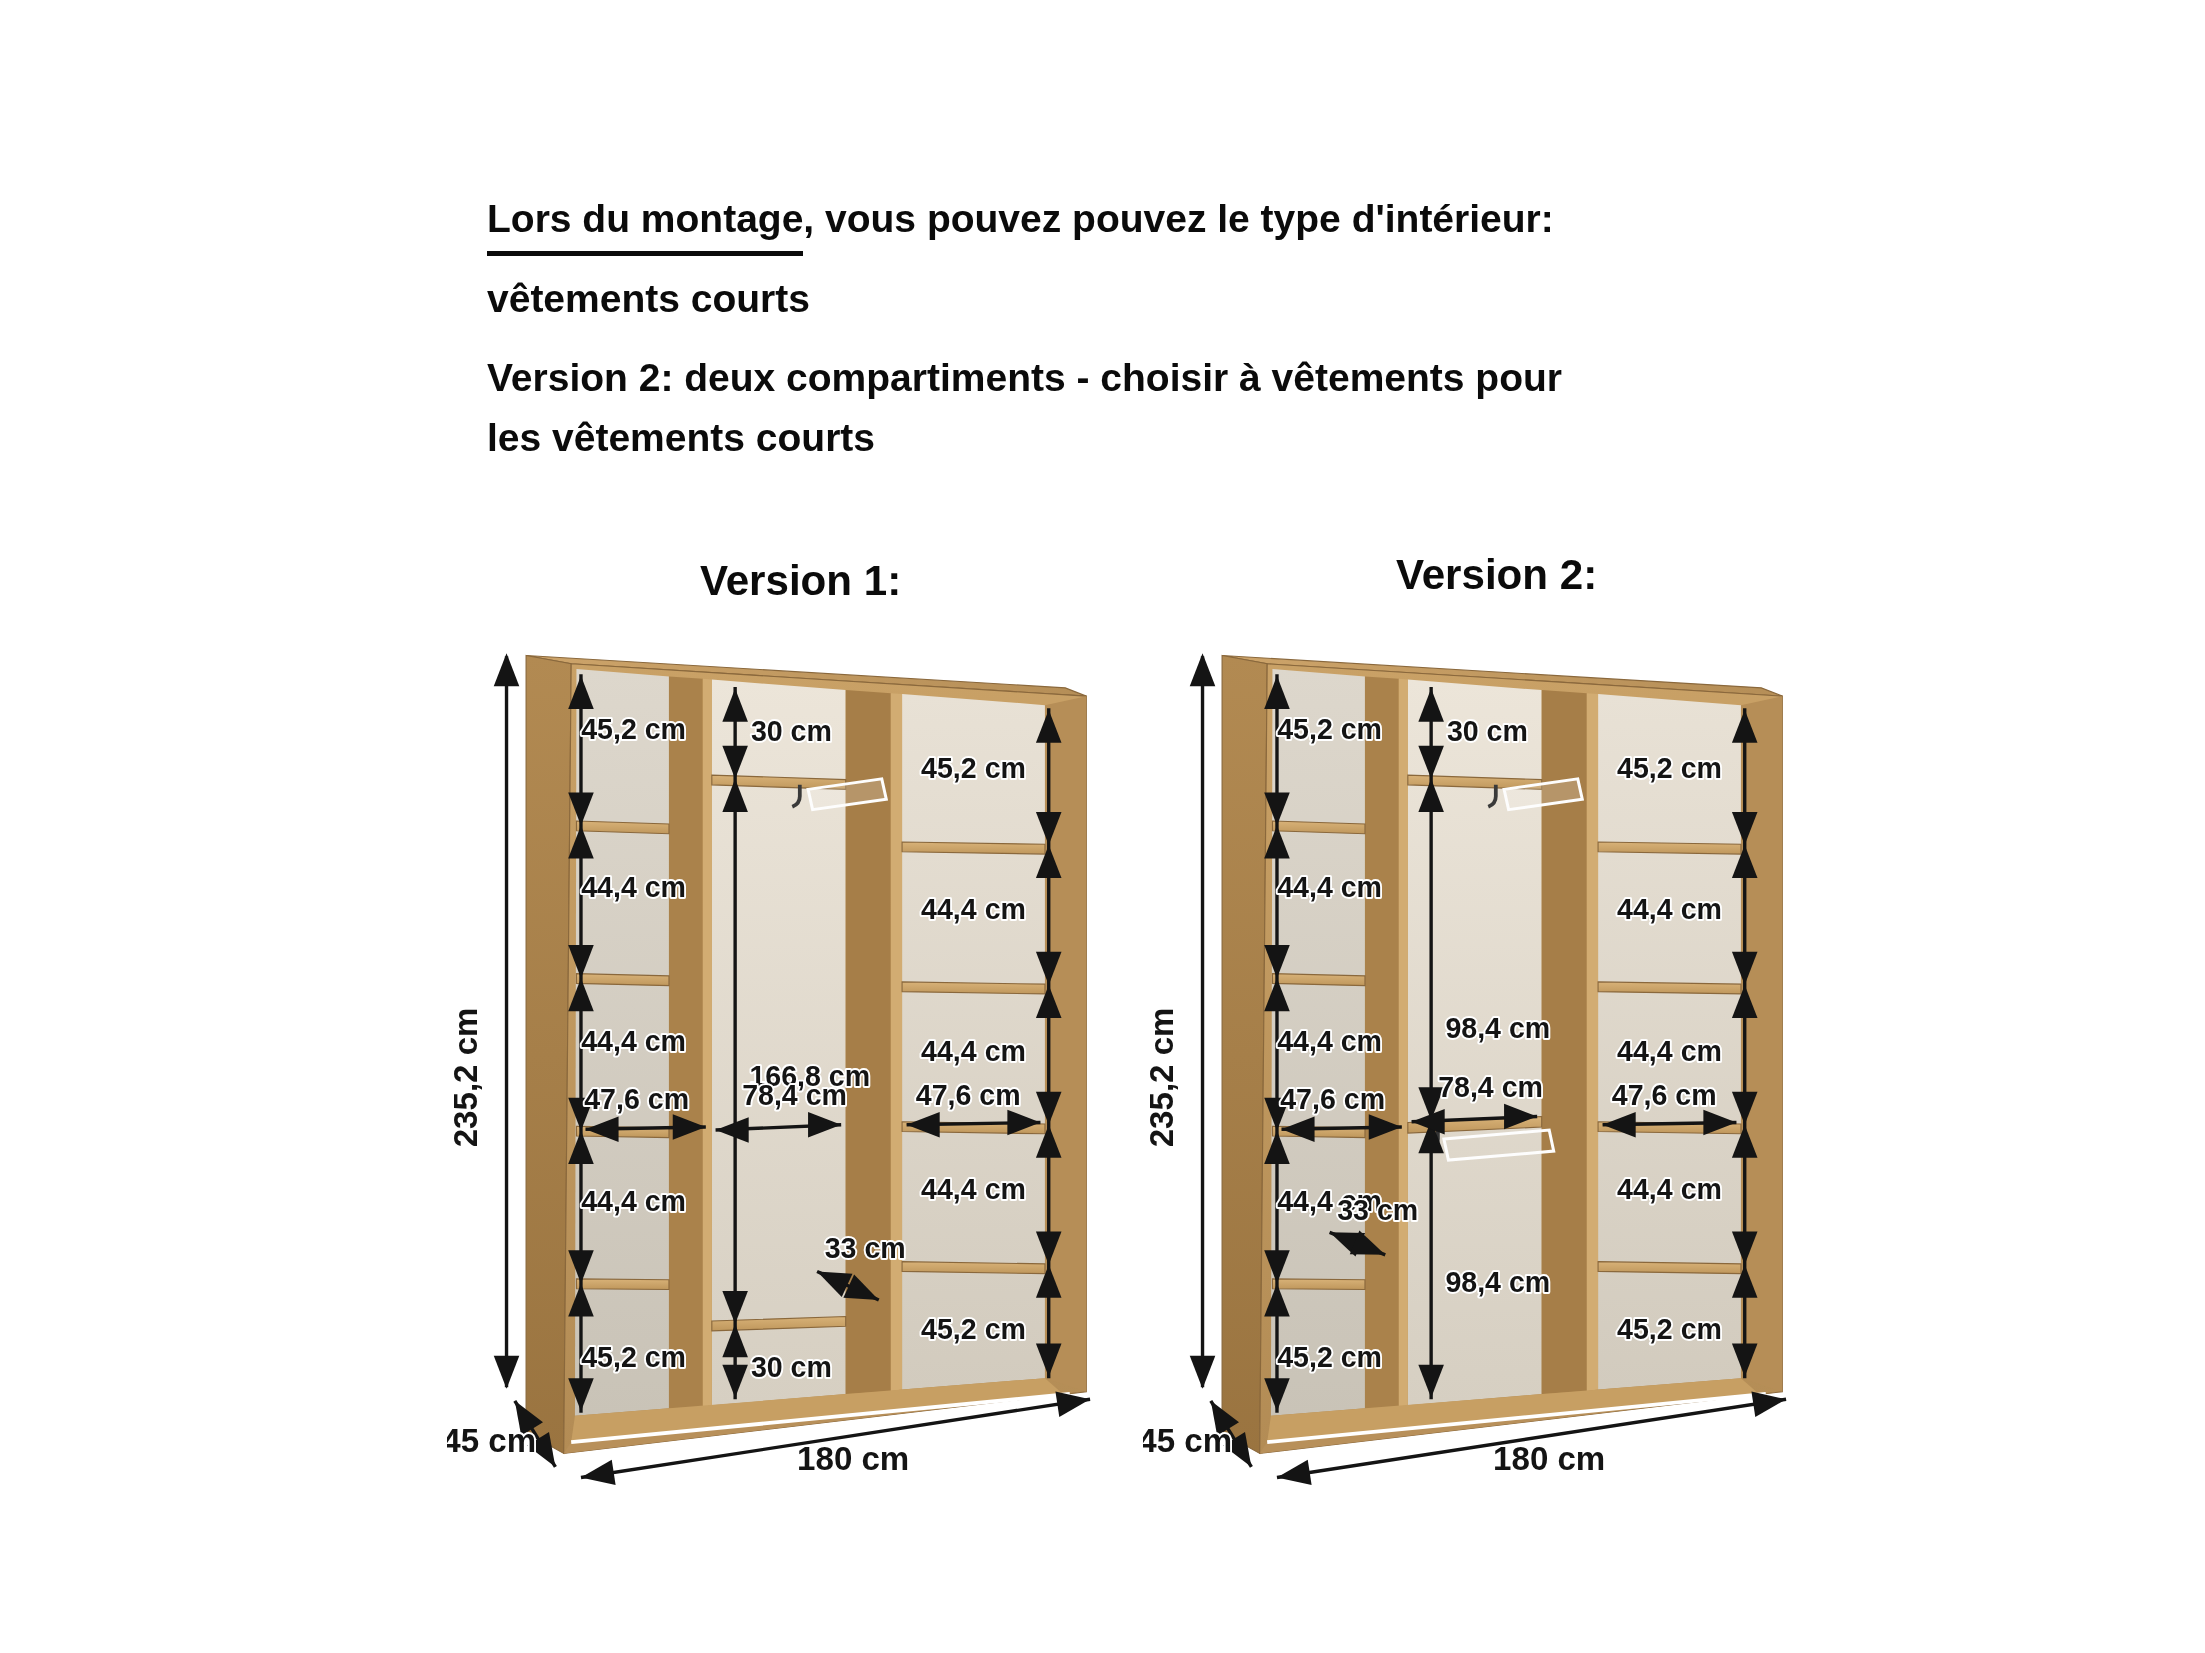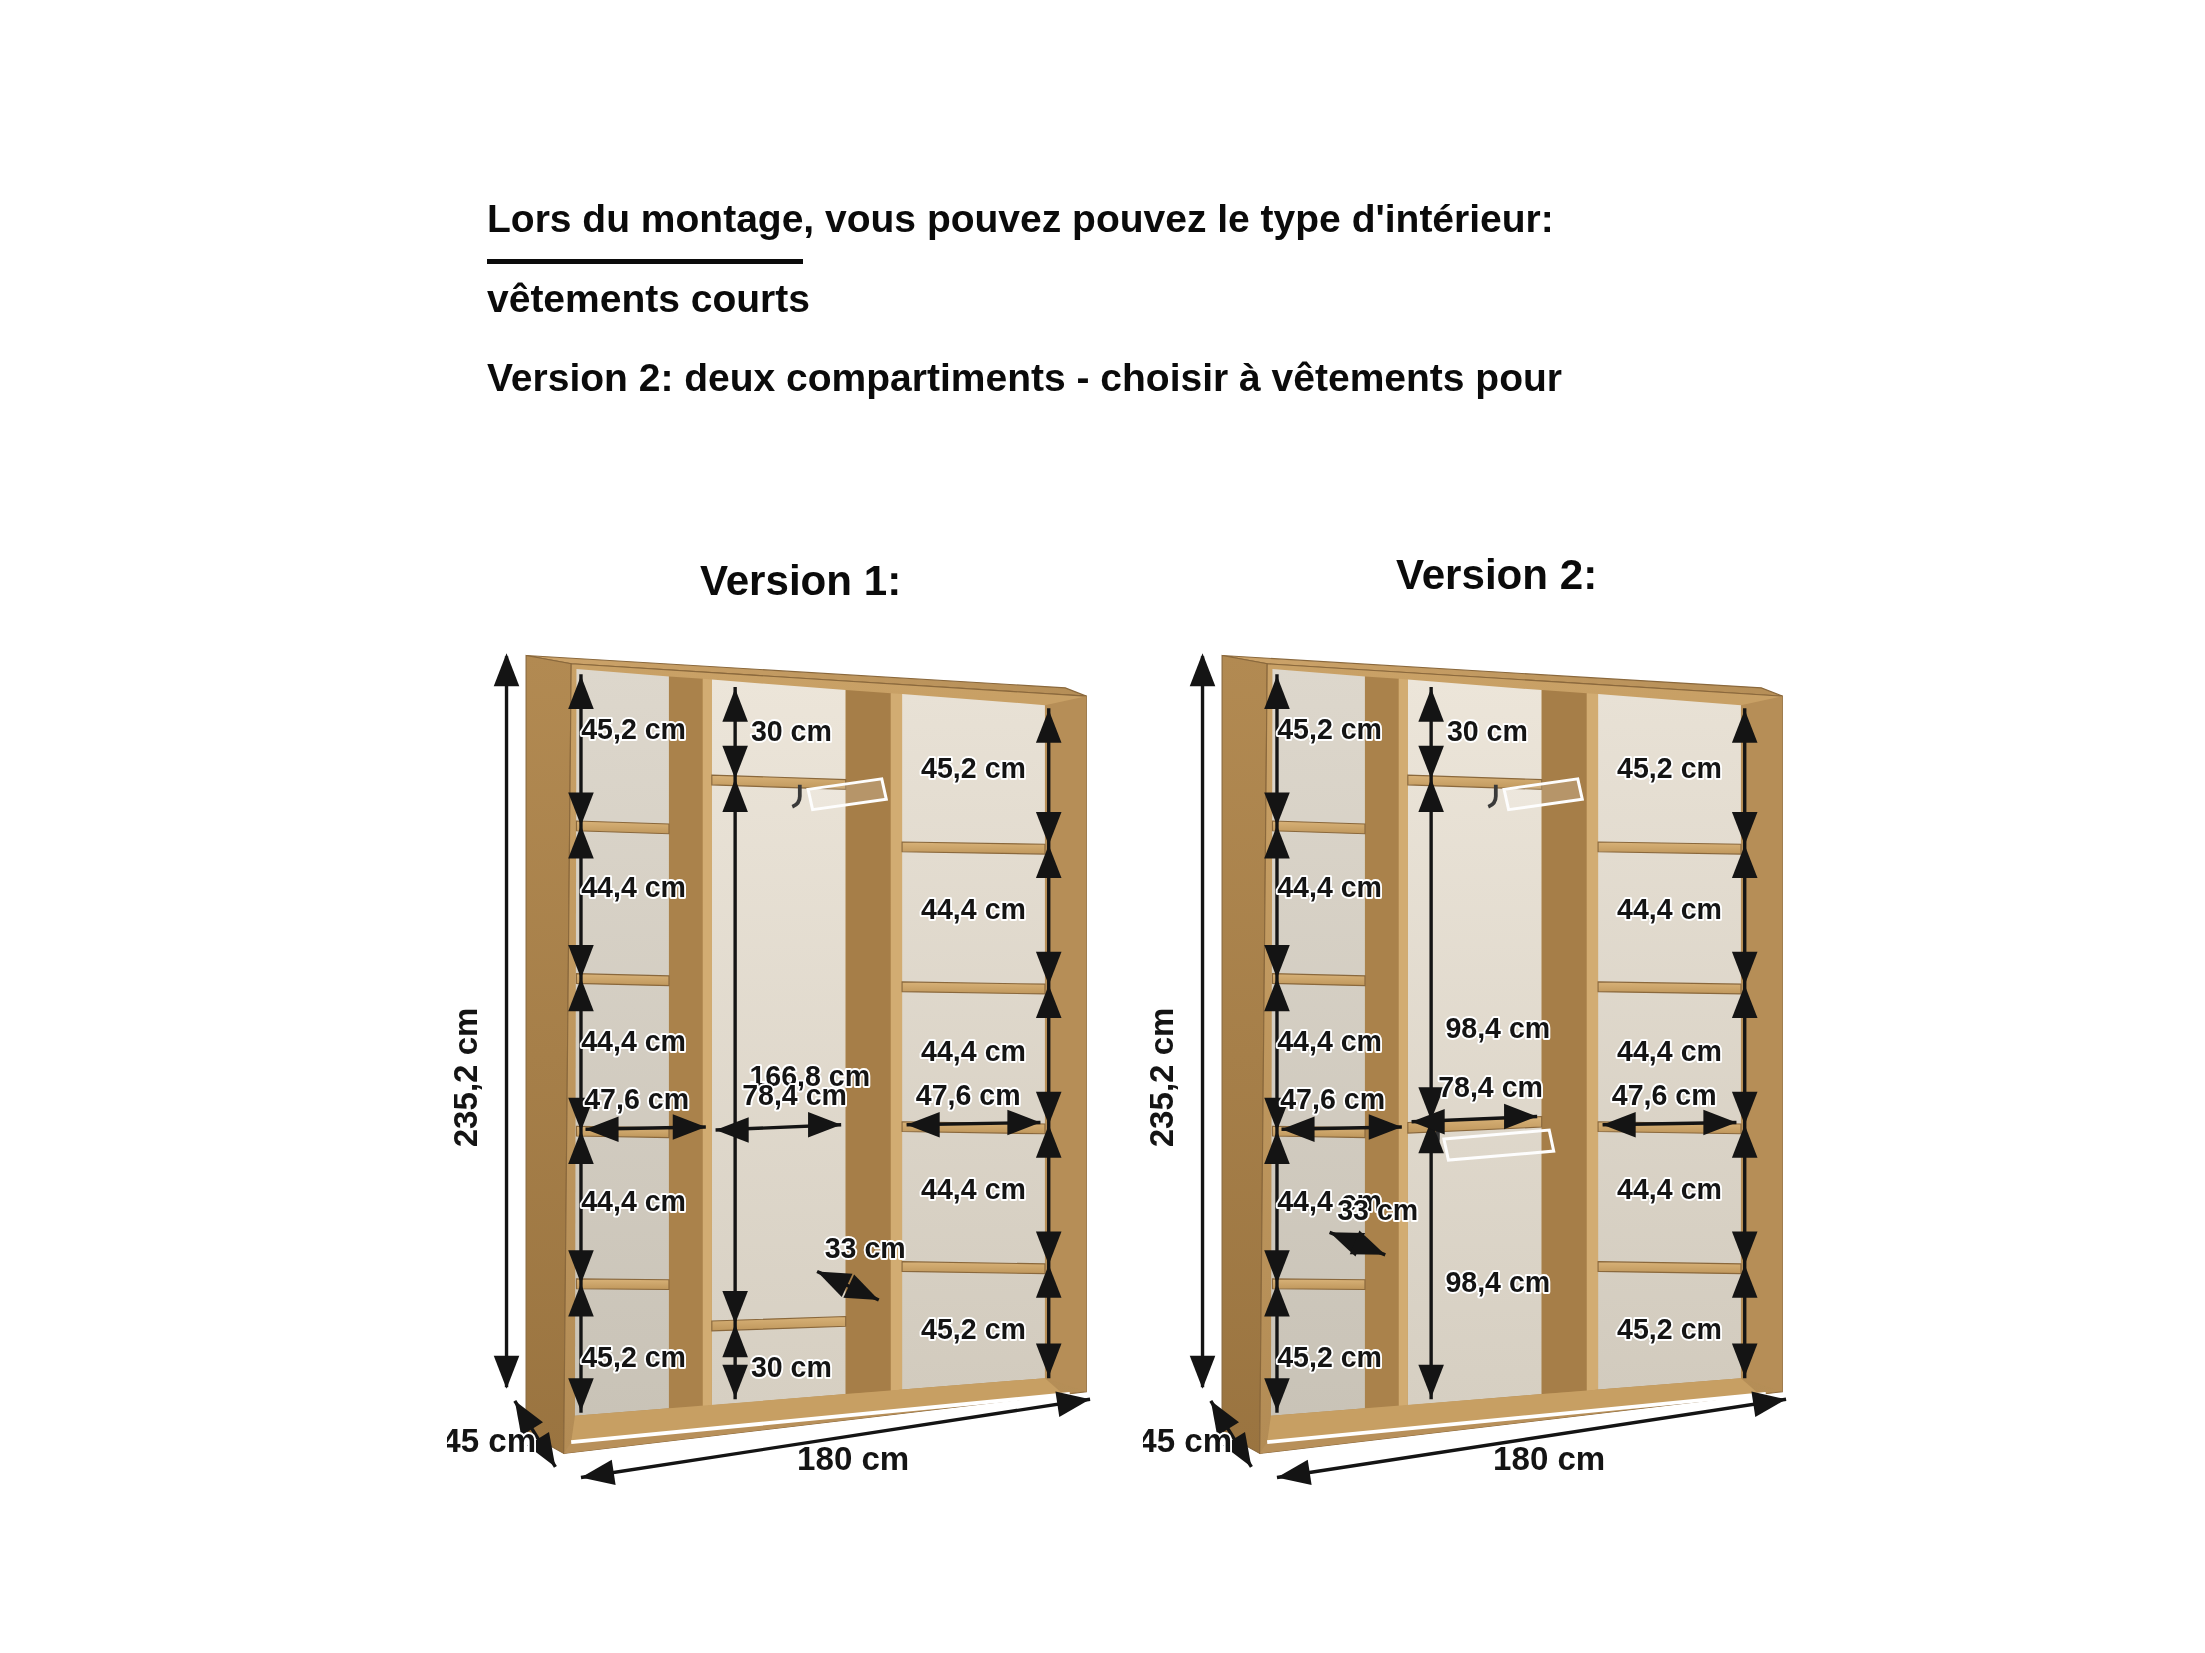--- a/index.html
+++ b/index.html
@@ -3,21 +3,21 @@
 <meta charset="utf-8">
 <style>
   html,body{margin:0;padding:0;background:#ffffff;}
   body{width:2205px;height:1653px;position:relative;overflow:hidden;
        font-family:"Liberation Sans", sans-serif;}
   .canvas{position:absolute;inset:0;background:#ffffff;}
   
   .header{position:absolute;left:487px;top:189px;width:1218px;color:#0b0b0b;}
   .hline{font-size:39px;font-weight:700;line-height:60px;white-space:nowrap;}
   .hline.gap{margin-bottom:19.5px;}
-  .ul{border-bottom:5.3px solid #0b0b0b;padding-bottom:19px;}
+  .ul{border-bottom:5.3px solid #0b0b0b;padding-bottom:11px;}
   
   .ward{position:absolute;width:662px;height:940px;}
   .ward.v1{left:447px;top:551px;}
   .ward.v2{left:1143px;top:551px;}
   svg text{font-family:"Liberation Sans", sans-serif;}
   .ttl{font-size:56px;font-weight:700;fill:#0b0b0b;}
   .dim{font-size:38px;font-weight:700;fill:#141414;stroke:#ffffff;stroke-width:5px;
        paint-order:stroke;stroke-linejoin:round;}
   .dimL{font-size:44px;}
   .ln{stroke:#141414;stroke-width:4.5;fill:none;}
@@ -64,20 +64,21 @@
         <stop offset="0" stop-color="#cda express" stop-opacity="0"></stop>
           <stop offset="1" stop-color="#c09759"></stop>
       </linearGradient>
     </defs>
   </svg>
 
   <div class="header">
     <div class="hline gap"><span class="ul">Lors du montage</span><span>, vous pouvez pouvez le type d'intérieur:</span></div>
     <div class="hline gap">vêtements courts</div>
     <div class="hline">Version 2: deux compartiments - choisir à vêtements pour</div>
+    <div class="hline">les vêtements courts</div>
   </div>
 
   <svg class="ward v1" viewBox="0 0 880 1250">
     <text class="ttl" x="470" y="58" text-anchor="middle">Version 1:</text>
 
     <g>
       <polygon points="105,139 822,182 850,193 165,150" fill="url(#gTop)" class="seam"></polygon>
       <polygon points="105,139 165,150 155,1200 105,1172" fill="url(#gSide)" class="seam"></polygon>
       <polygon points="165,150 850,193 850,1118 155,1200" fill="url(#gFrame)" class="seam"></polygon>
       <polygon points="172,157 295,167 295,1140 170,1150" fill="url(#gBackL)"></polygon>

